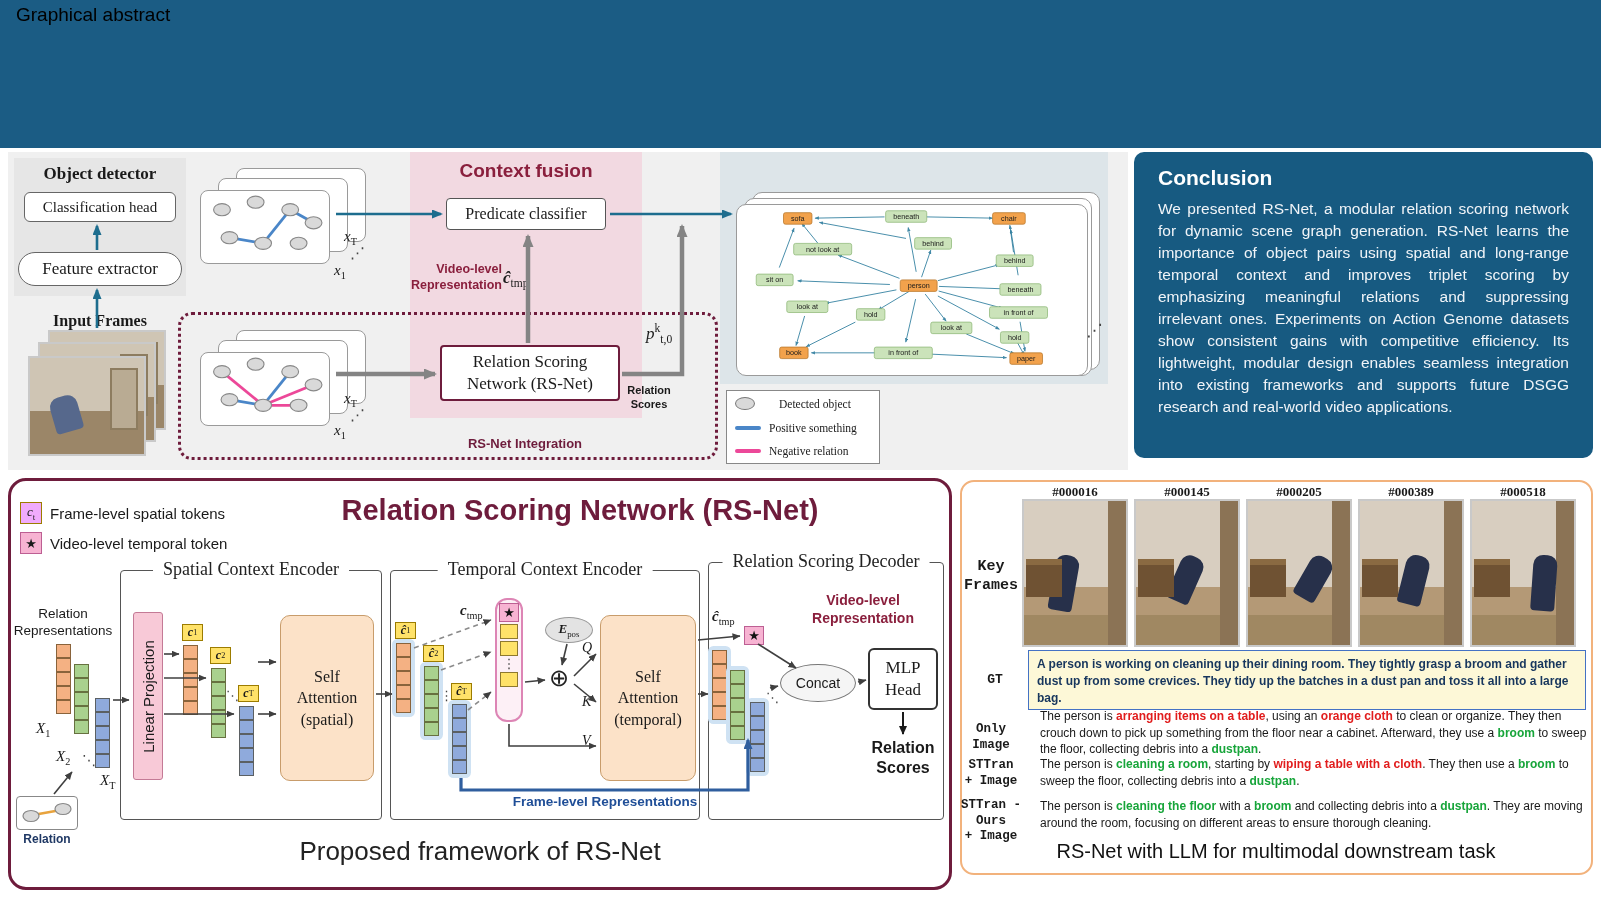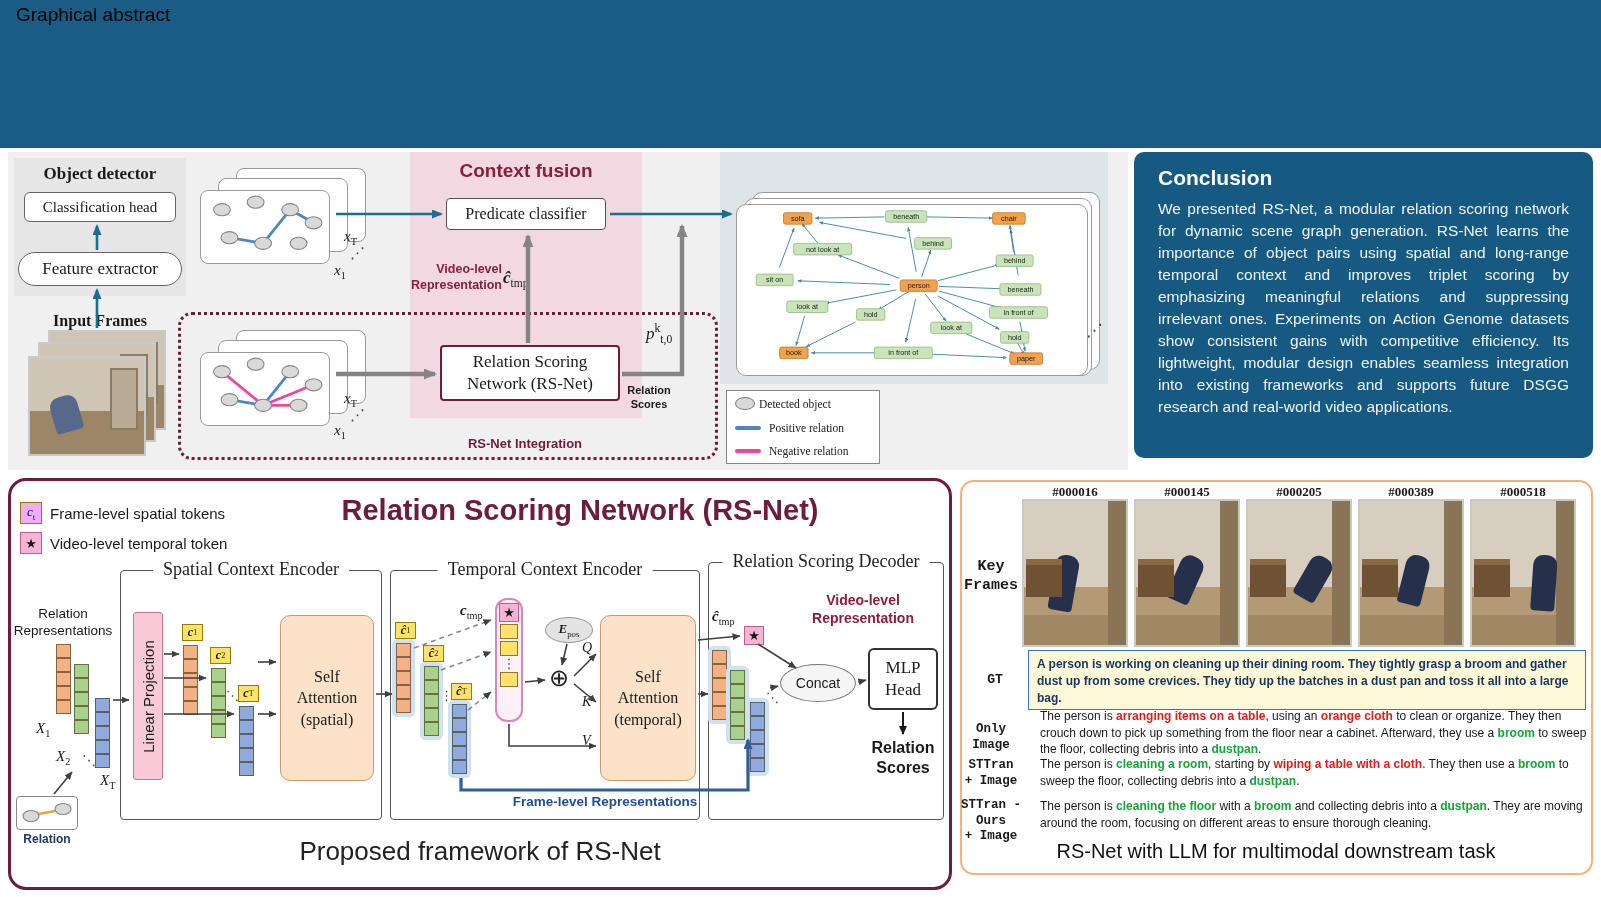--- a/index.html
+++ b/index.html
@@ -196,27 +196,27 @@
         <text x="48" y="156.6" class="sg-label">book</text>
         <rect x="131.8" y="148" width="60.400000000000006" height="12" rx="2" class="sg-r"></rect>
         <text x="162" y="156.6" class="sg-label">in front of</text>
         <rect x="273" y="154" width="34" height="12" rx="2" class="sg-o"></rect>
         <text x="290" y="162.6" class="sg-label">paper</text>
       </svg>
   </div>
   <div class="abs" style="left:1086px;top:320px;font-size:17px;color:#444;">⋰</div>
 
   <div class="abs" style="left:726px;top:390px;width:154px;height:74px;background:#fff;border:1px solid #888;padding:6px 8px;display:flex;flex-direction:column;justify-content:space-between;">
-    <div style="display:flex;align-items:center;gap:4px;">
+    <div style="display:flex;align-items:center;gap:24px;">
       <div style="width:20px;height:13px;border-radius:50%;background:#d9d9d9;border:1px solid #777;"></div>
       <span class="serif" style="font-size:11.5px;">Detected object</span>
     </div>
     <div style="display:flex;align-items:center;gap:8px;">
       <div style="width:26px;height:4px;background:#4a86c8;border-radius:2px;"></div>
-      <span class="serif" style="font-size:11.5px;">Positive relation</span>
+      <span class="serif" style="font-size:11.5px;">Positive something</span>
     </div>
     <div style="display:flex;align-items:center;gap:8px;">
       <div style="width:26px;height:4px;background:#ec4899;border-radius:2px;"></div>
       <span class="serif" style="font-size:11.5px;">Negative relation</span>
     </div>
   </div>
 
   <div class="abs" style="left:1134px;top:152px;width:459px;height:306px;background:#175a81;border-radius:10px;">
     <div style="margin:14px 0 0 24px;font-size:21px;font-weight:bold;color:#fff;">Conclusion</div>
     <div style="margin:8px 24px 0 24px;font-size:15.5px;line-height:1.42;color:#f0f4f8;text-align:justify;">We presented RS-Net, a modular relation scoring network for dynamic scene graph generation. RS-Net learns the importance of object pairs using spatial and long-range temporal context and improves triplet scoring by emphasizing meaningful relations and suppressing irrelevant ones. Experiments on Action Genome datasets show consistent gains with competitive efficiency. Its lightweight, modular design enables seamless integration into existing frameworks and supports future DSGG research and real-world video applications.</div>

